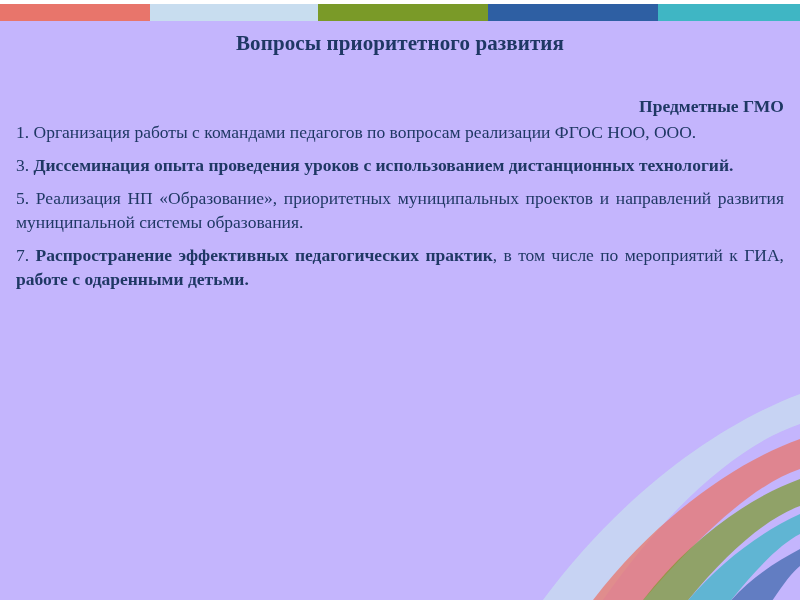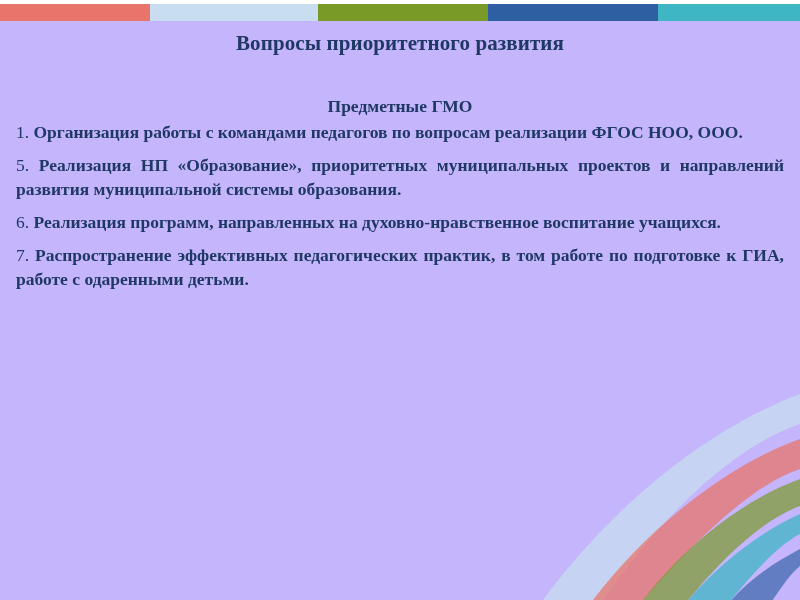--- a/index.html
+++ b/index.html
@@ -65,24 +65,24 @@
     line-height: 24px;
   }
   .para {
     margin: 0 0 9px 0;
     text-align: justify;
     text-justify: inter-word;
   }
   .para.lead {
     font-weight: bold;
     margin-bottom: 2px;
-    text-align: center;
+    text-align: right;
   }
   .b { font-weight: bold; }
-  .n { font-weight: bold; }
+  .n { font-weight: normal; }
 </style>
 </head>
 <body>
 
 <div class="slide">
 
   <div class="topbar">
     <div class="seg" style="background:#E8756B;width:150px;"></div>
     <div class="seg" style="background:#C8DDEF;width:168px;"></div>
     <div class="seg" style="background:#7A9A28;width:170px;"></div>
@@ -101,19 +101,19 @@
   </div>
 
   <div class="title-block">
     <span class="title-line">Вопросы приоритетного развития</span>
   </div>
 
   <div class="body-block">
     <p class="para lead">Предметные ГМО</p>
     <div id="items-container">
         <p class="para"><span>1.</span><span class="n"> Организация работы с командами педагогов по вопросам реализации ФГОС НОО, ООО.</span></p>
+        <p class="para"><span>3.</span><span class="b"> Диссеминация опыта проведения уроков с использованием дистанционных технологий.</span></p>
         <p class="para"><span>5.</span><span class="n"> Реализация НП «Образование», приоритетных муниципальных проектов </span><span class="n">и направлений развития муниципальной системы образования.</span></p>
-        <p class="para"><span>6.</span><span class="b"> Реализация программ, направленных на духовно-нравственное воспитание учащихся.</span></p>
-        <p class="para"><span>7.</span><span class="b"> Распространение эффективных педагогических практик</span><span class="n">, в том работе по подготовке к ГИА, </span><span class="b">работе с одаренными детьми.</span></p>
+        <p class="para"><span>7.</span><span class="b"> Распространение эффективных педагогических практик</span><span class="n">, в том числе по мероприятий к ГИА, </span><span class="b">работе с одаренными детьми.</span></p>
       </div>
   </div>
 
 </div>
 
 </body></html>

